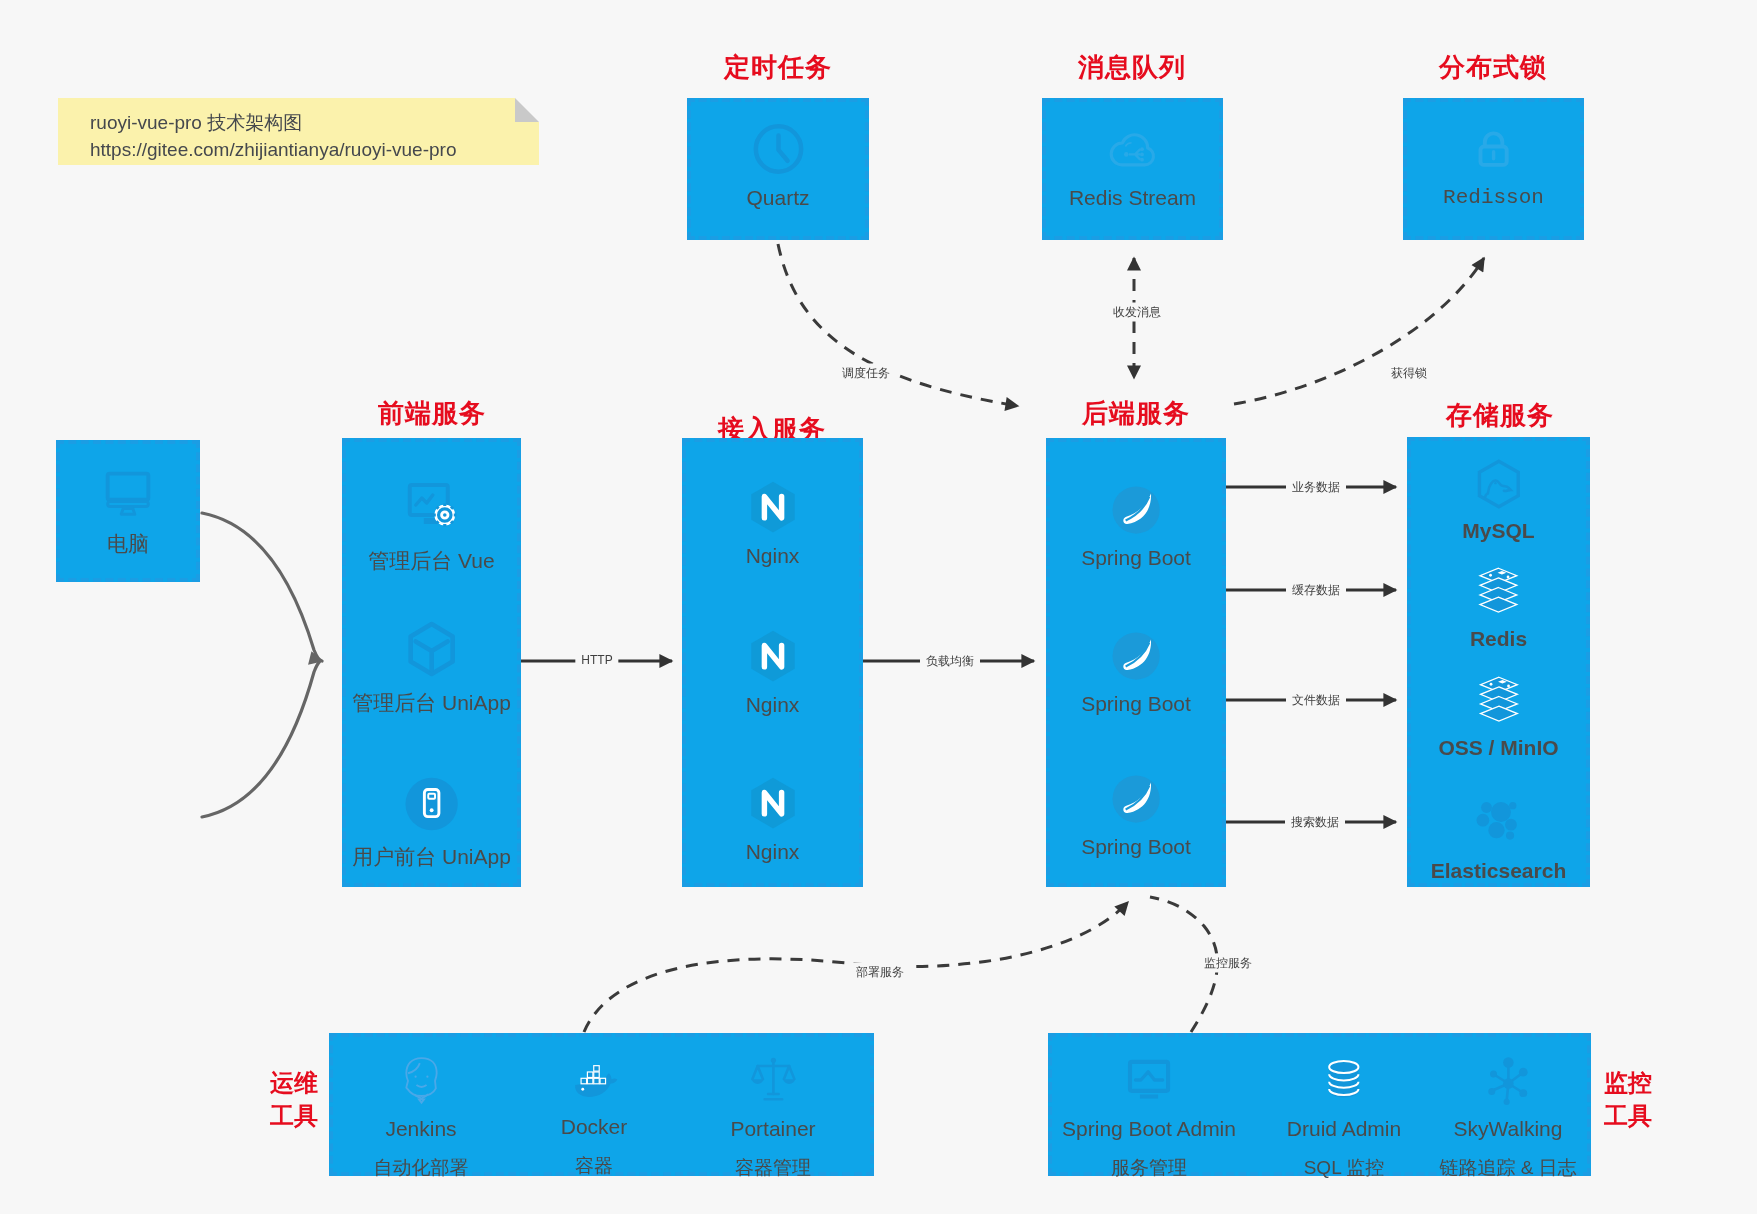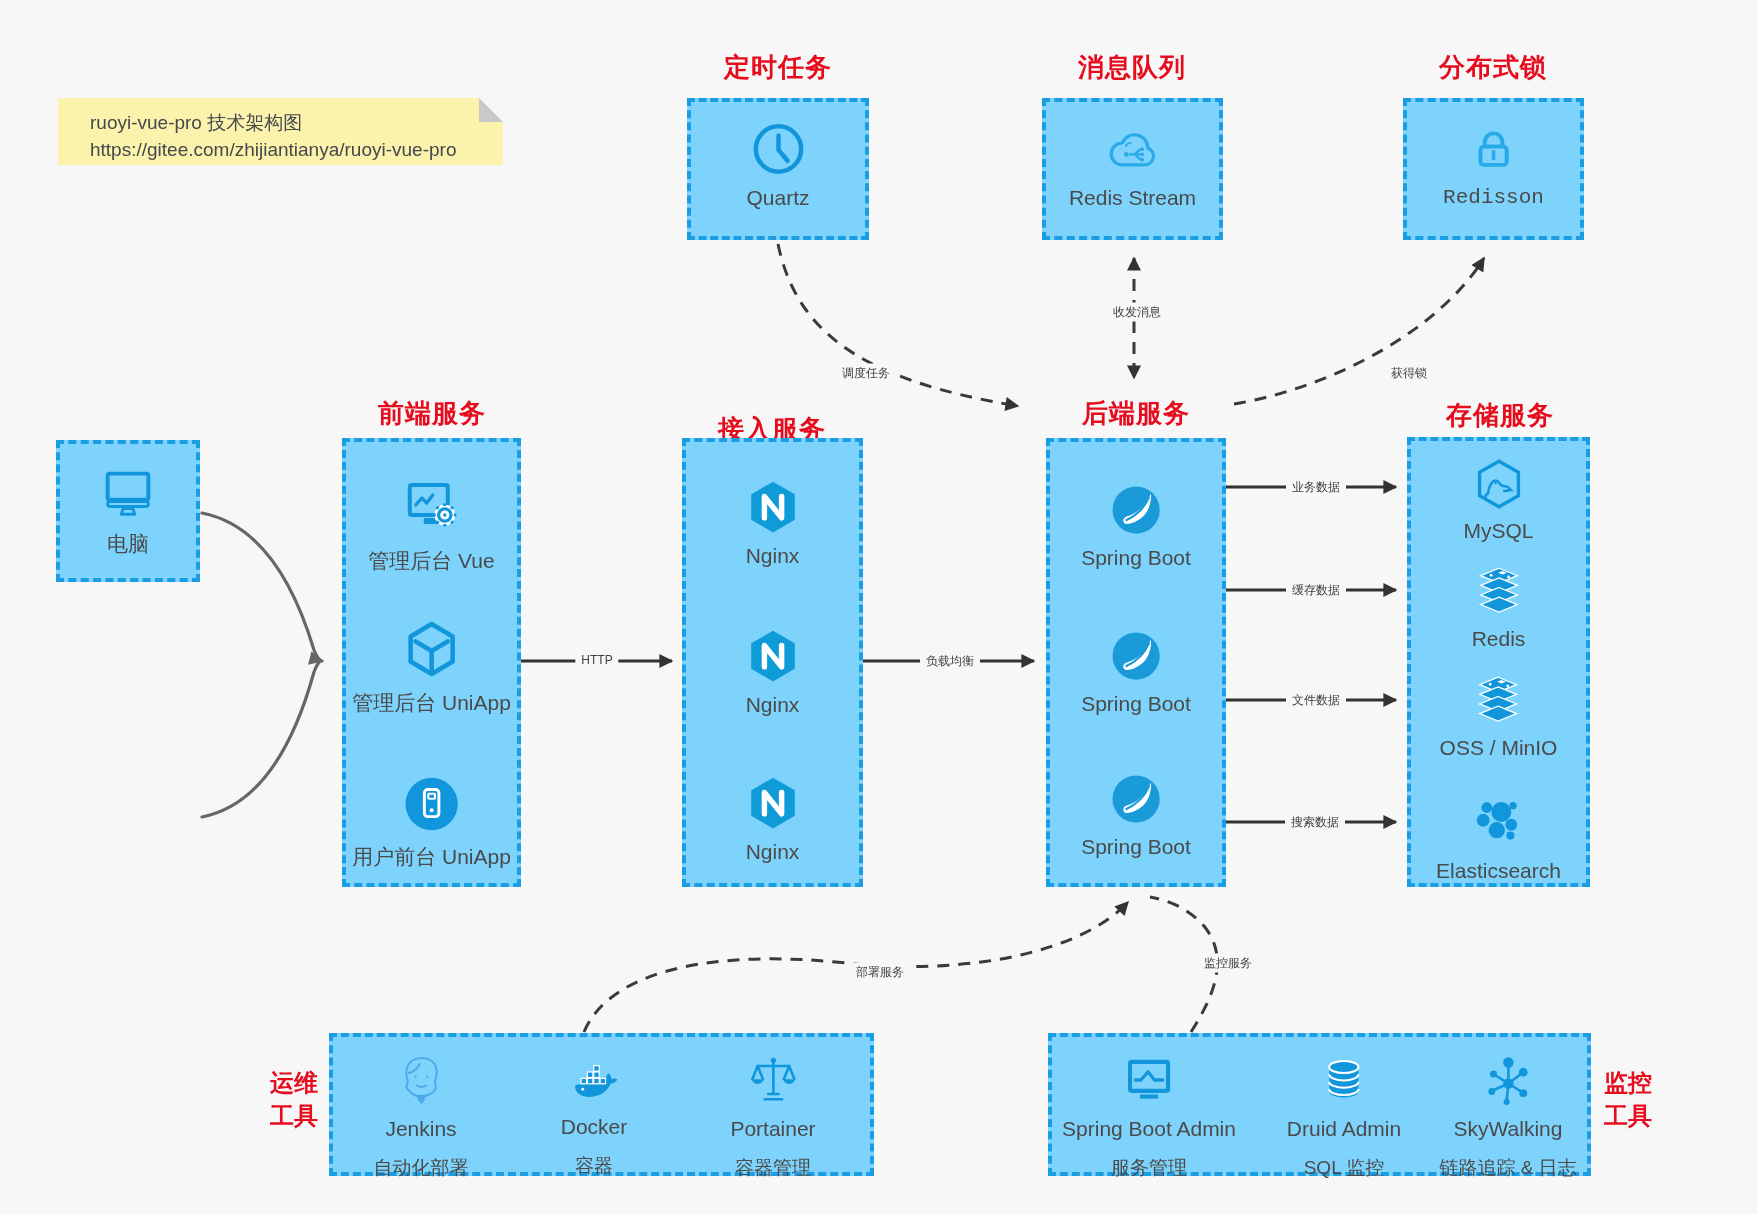--- a/index.html
+++ b/index.html
@@ -3,32 +3,32 @@
 <meta charset="utf-8">
 <style>
   :root{
     --bg:#f7f7f7; --blue:#1296db; --border:#1b9de4; --red:#e60c1e;
     --label:#4a4a4a; --wire:#333; --dash:#3a3a3a;
   }
   html,body{margin:0;padding:0;background:var(--bg);}
   .canvas{position:relative;width:1757px;height:1214px;background:var(--bg);
     font-family:"Liberation Sans","DejaVu Sans",sans-serif;overflow:hidden;}
   .wires{position:absolute;left:0;top:0;pointer-events:none;}
-  .dashed-box{position:absolute;background:#7dd3fc;border:4px dashed var(--border);box-sizing:border-box;}
+  .dashed-box{position:absolute;background:#0ea5e9;border:4px dashed var(--border);box-sizing:border-box;}
   .sec-title{position:absolute;transform:translateX(-50%);color:var(--red);
     font-size:26px;font-weight:bold;white-space:nowrap;letter-spacing:1px;}
   .item{position:absolute;left:50%;transform:translateX(-50%);display:flex;
     flex-direction:column;align-items:center;width:max-content;}
   .item .lbl{margin-top:8px;font-size:21px;color:var(--label);white-space:nowrap;text-align:center;}
   .item .desc{margin-top:14px;font-size:19px;color:var(--label);white-space:nowrap;text-align:center;}
   .edge-label{position:absolute;transform:translate(-50%,-50%);background:var(--bg);
     padding:1px 6px;font-size:12px;color:#3f3f3f;white-space:nowrap;}
   .side-label{position:absolute;color:var(--red);font-size:24px;font-weight:bold;
     line-height:33px;white-space:nowrap;}
-  .note{position:absolute;left:58px;top:98px;width:445px;height:67px;background:#fbf2ac;
+  .note{position:absolute;left:58px;top:98px;width:481px;height:67px;background:#fbf2ac;
     box-sizing:border-box;padding:11px 10px 0 32px;}
   .note .fold{position:absolute;top:0;right:0;width:0;height:0;
     border-top:24px solid var(--bg);border-left:24px solid #c9c9c9;}
   .note div{font-size:19px;line-height:27px;color:#45484d;white-space:nowrap;}
 </style>
 </head>
 <body>
 
 <div class="canvas">
 
@@ -197,21 +197,21 @@
       <svg viewBox="0 0 64 64" width="56" height="56">
         <circle cx="32" cy="32" r="27" fill="#1b9ad9"></circle>
         <path d="M49 13 C50 30 41 45 22 48 C20 48 18 47 17.5 45 C17 43 18 41 20 40 C35 35 44 26 49 13 Z" fill="#fff"></path>
         <path d="M20 44 C33 38 42 29 47 17" stroke="#1b9ad9" stroke-width="2.4" fill="none"></path>
       </svg>
       <div class="lbl">Spring Boot</div>
     </div>
   </div>
 
   <div class="sec-title" style="left:1500px;top:398px;">存储服务</div>
-  <div class="dashed-box" style="left:1407px;top:437px;width:183px;height:450px;">
+  <div class="dashed-box" style="left:1407px;top:437px;width:183px;height:450px;font-weight:bold;">
     <div class="item" style="top:16px;">
       <svg viewBox="0 0 64 64" width="54" height="54">
         <path d="M32 5 L55 18 V46 L32 59 L9 46 V18 Z" fill="none" stroke="#1296db" stroke-width="4"></path>
         <path d="M19 43 c1-10 6-16 10-15 c4 1 3 5 7 6 c3 1 5 0 7 2 l3 3 c-3 0-5 2-8 1" fill="none" stroke="#1296db" stroke-width="3" stroke-linecap="round"></path>
         <path d="M19 43 c-2 1-3 2-3 4" fill="none" stroke="#1296db" stroke-width="3" stroke-linecap="round"></path>
         <circle cx="28" cy="31" r="1.4" fill="#1296db"></circle>
       </svg>
       <div class="lbl">MySQL</div>
     </div>
     <div class="item" style="top:122px;">

